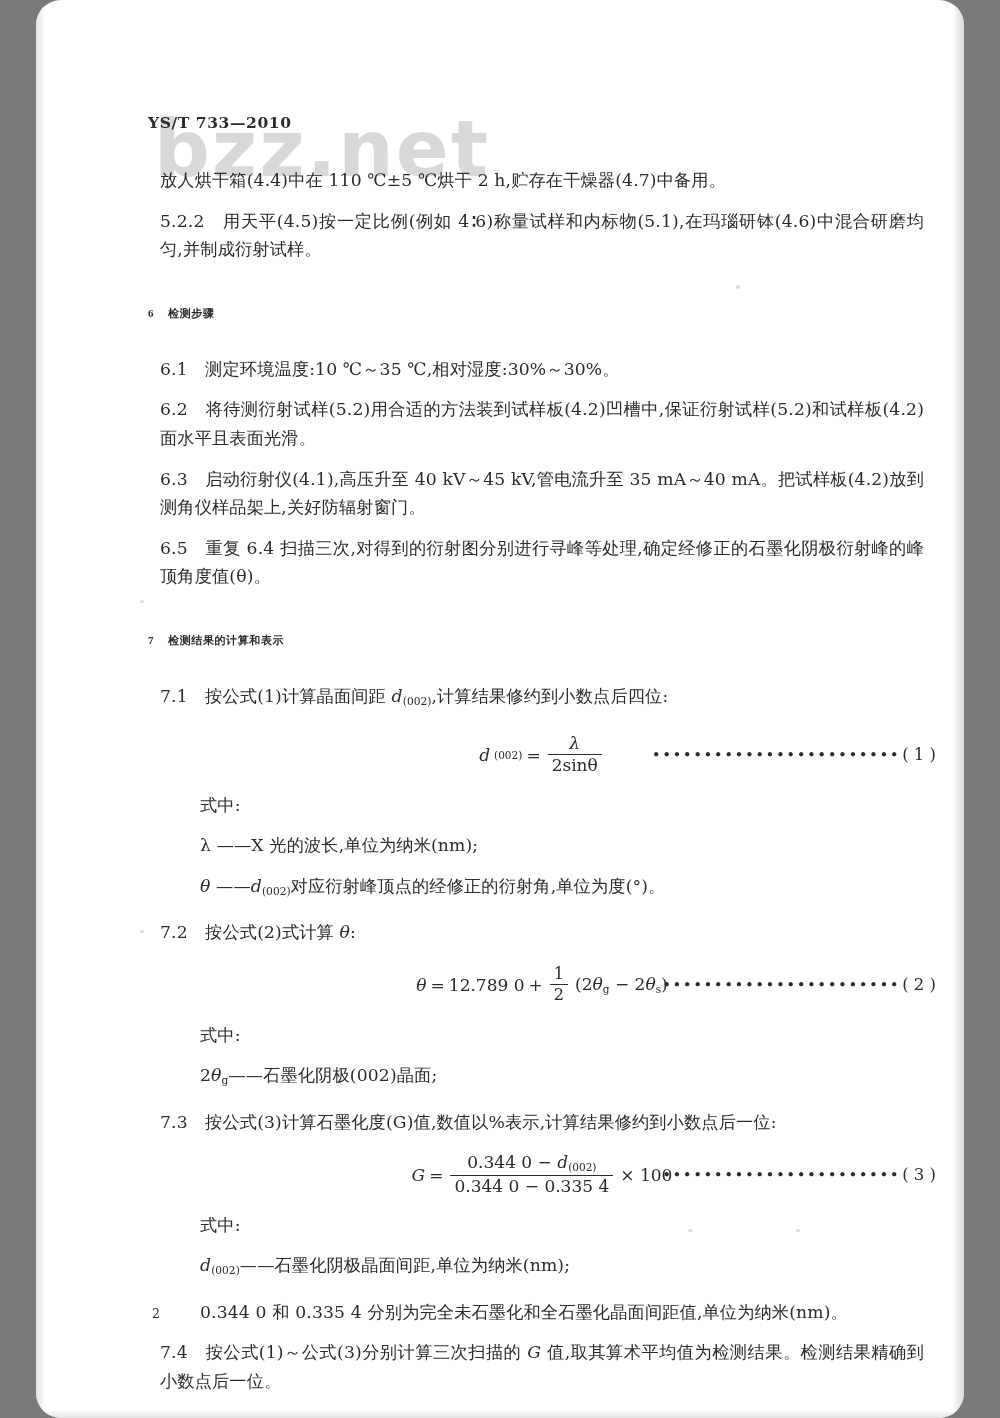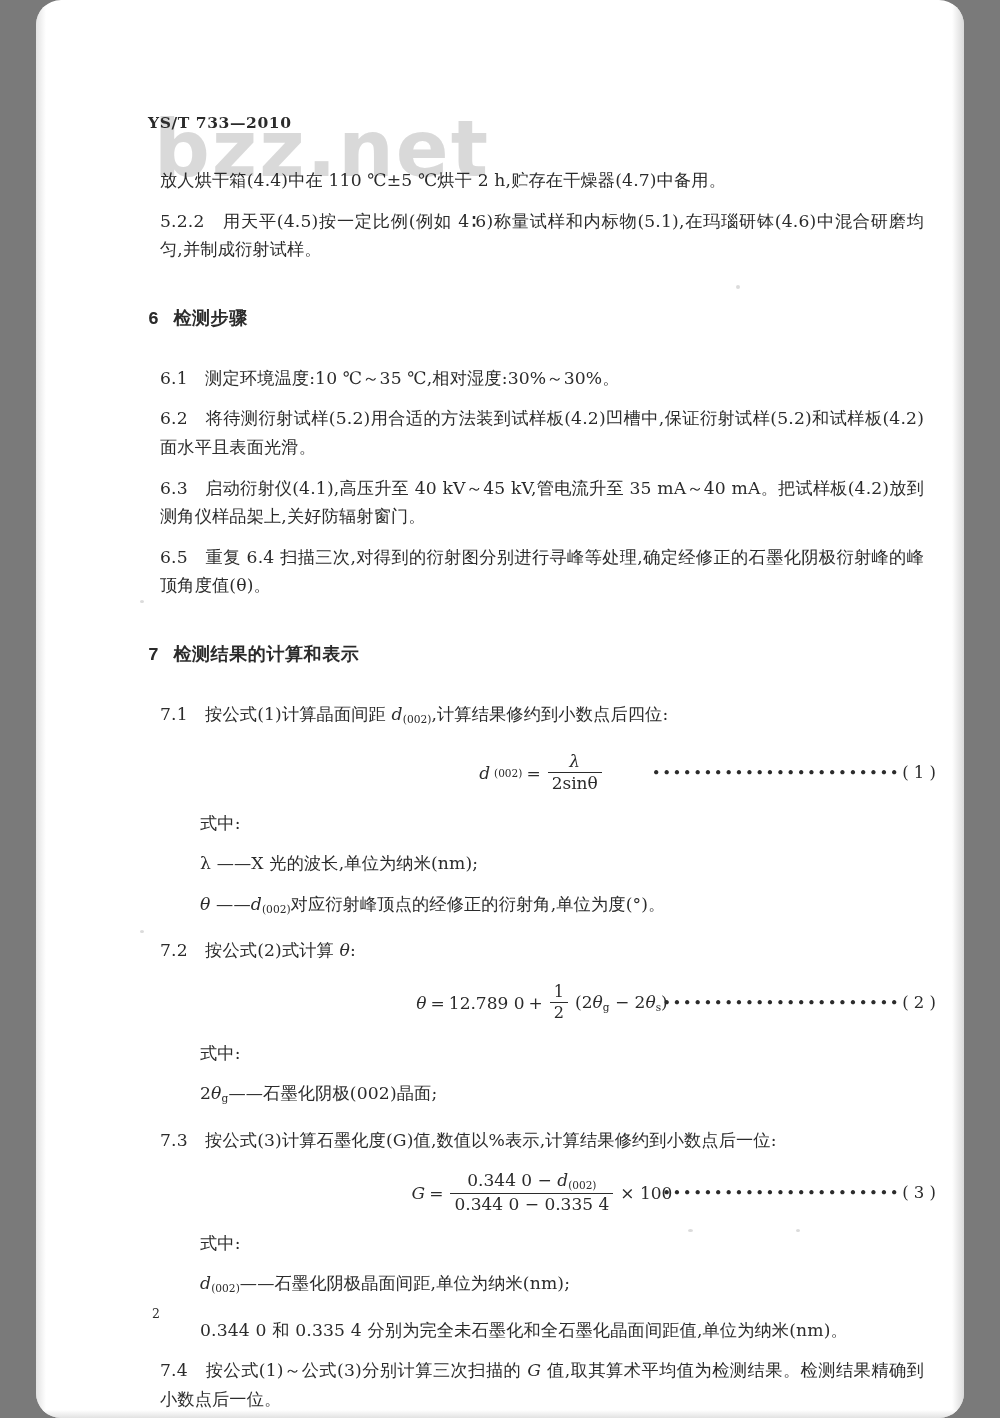--- a/index.html
+++ b/index.html
@@ -75,24 +75,24 @@
     margin: 12px;
     text-align: justify;
     font-family: "DejaVu Serif", "Liberation Serif", serif;
   }
   .gap-md { height: 22px; }
   .gap-lg { height: 30px; }
 
   .clause-head {
     position: relative;
     z-index: 3;
-    font-size: 18px;
+    font-size: 11px;
     font-weight: 700;
     letter-spacing: .6px;
-    font-family: Liberation Mono, monospace;
+    font-family: Liberation Serif, serif;
     margin: 0;
   }
   .clause-head .num { margin-right: 14px; }
 
   .sub-indent {
     padding-left: 40px;
   }
 
   .formula-row {
     position: relative;

